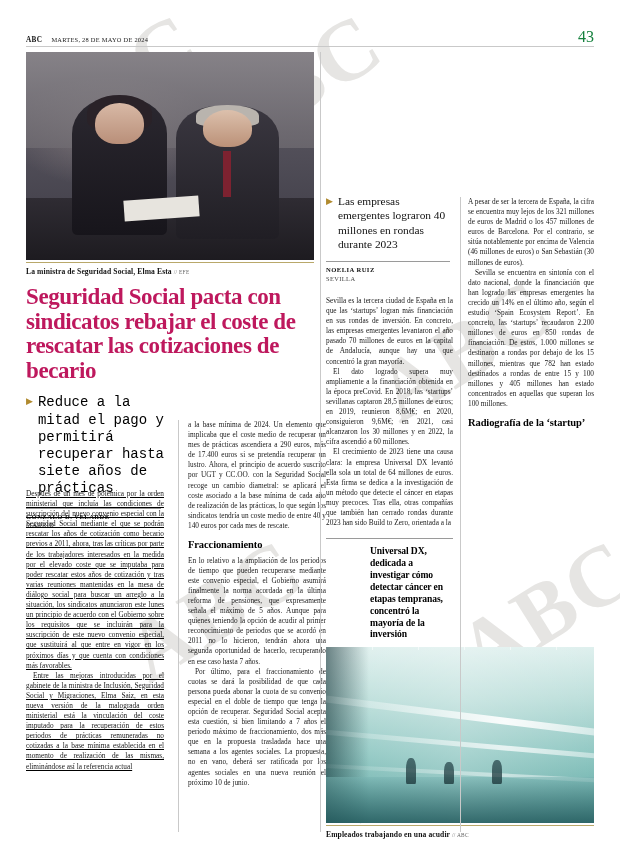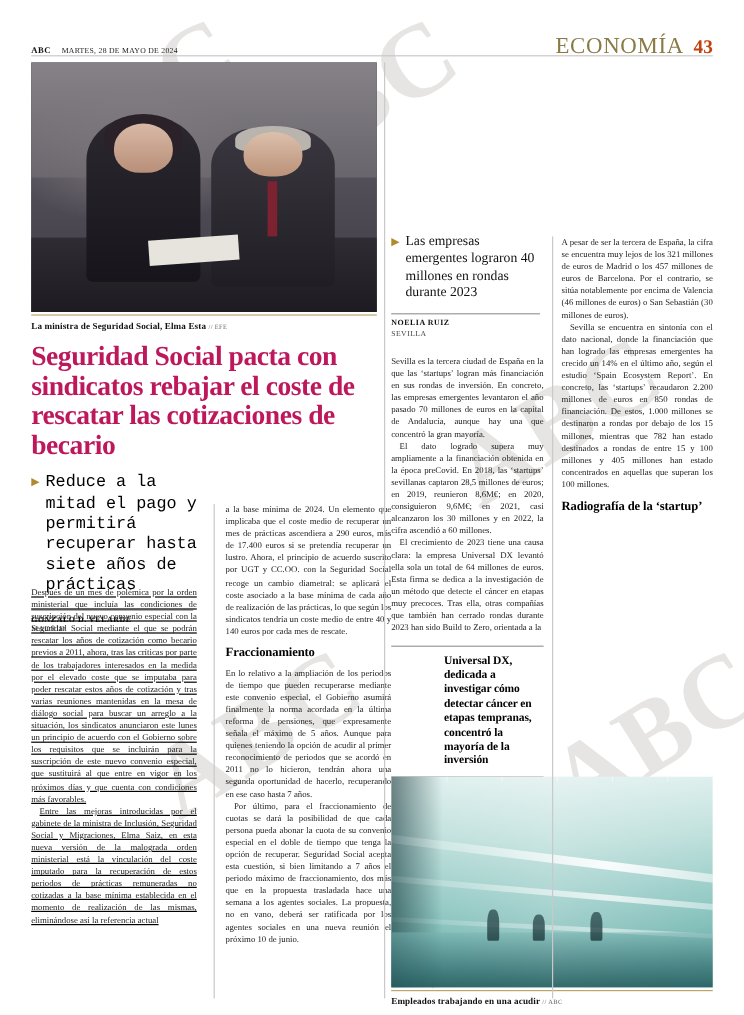--- a/index.html
+++ b/index.html
@@ -68,23 +68,22 @@
   }
   .mast-section {
     font-family: "Liberation Serif", serif;
     font-size: 19px;
     letter-spacing: .6px;
     color: #8a7a46;
   }
   .mast-page {
     font-family: "Liberation Serif", serif;
     font-size: 16px;
-    color: #c2410c;
+    color: #15803d;
     margin-left: 8px;
-    font-weight: bold;
   }
 
   
   .content {
     position: absolute;
     left: 26px;
     top: 52px;
     width: 568px;
     height: 780px;
     z-index: 2;
@@ -354,21 +353,20 @@
   <div class="wm" style="left:120px; top:560px;">ABC</div>
   <div class="wm" style="left:200px; top:34px;">ABC</div>
   <div class="wm" style="left:370px; top:300px;">ABC</div>
   <div class="wm" style="left:452px; top:560px;">ABC</div>
   <div class="wm" style="left:330px; top:700px;">ABC</div>
 
   <div class="masthead">
     <span class="mast-abc">ABC</span>
     <span class="mast-date">MARTES, 28 DE MAYO DE 2024</span>
     <span class="mast-right">
-      <span class="mast-section">ECONOMÍA</span>
       <span class="mast-page">43</span>
     </span>
   </div>
 
   <div class="rule-top"></div>
 
   <div class="content">
 
     <div class="vdiv" style="left:294px; top:0; height:780px;"></div>
 

